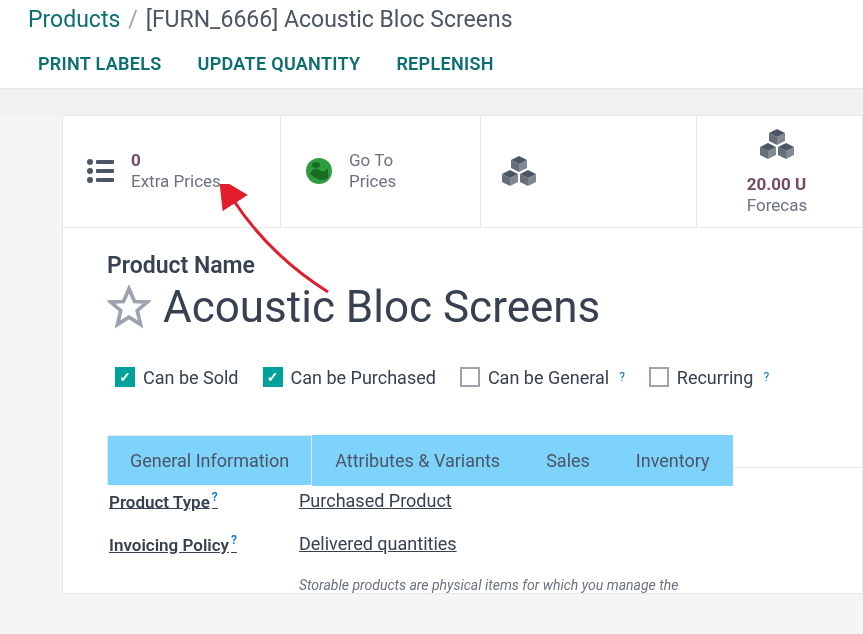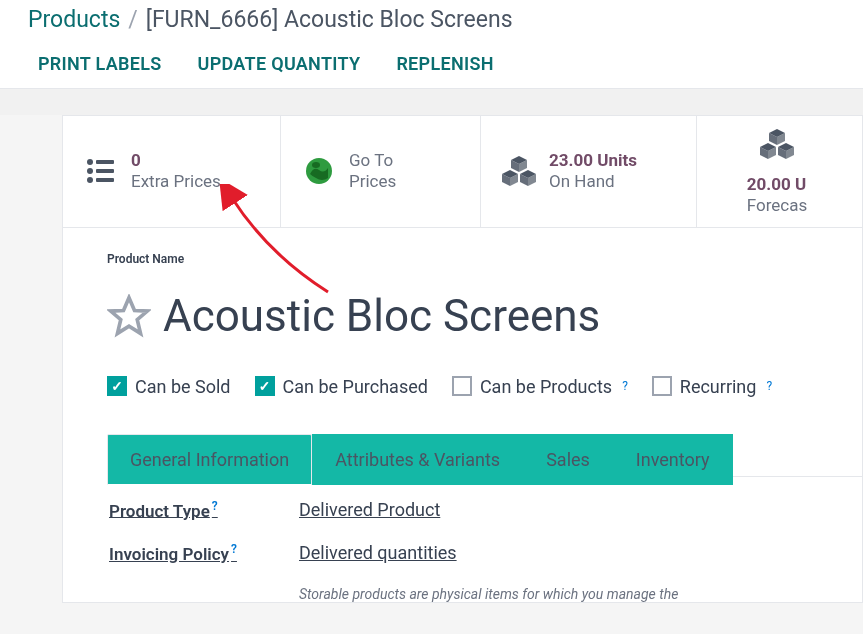--- a/index.html
+++ b/index.html
@@ -65,26 +65,26 @@
     width: 36px; height: 36px;
     display: flex; align-items: center; justify-content: center;
     color: #4b5563;
     flex-shrink: 0;
   }
   .stat-text { display: flex; flex-direction: column; line-height: 1.25; font-size: 17px; }
   .stat-text .val { color: #714b67; font-weight: 700; }
   .stat-text .lbl { color: #6b7280; }
   
   .body { padding: 24px 0 0 44px; }
-  .pname-label { font-size: 12px; font-weight: 600; color: #374151; margin-bottom: 24px; }
+  .pname-label { font-size: 23px; font-weight: 600; color: #374151; margin-bottom: 2px; }
   .pname-row { display: flex; align-items: flex-end; gap: 12px; margin-bottom: 34px; }
   .star-icon { color: #9ca3af; cursor: pointer; }
   .pname { font-size: 44px; color: #374151; font-weight: 400; }
   
-  .chk-row { display: flex; gap: 24px; align-items: center; margin-bottom: 28px; font-size: 18px; color: #374151; flex-wrap: nowrap; }
+  .chk-row { display: flex; gap: 24px; align-items: center; margin-bottom: 28px; font-size: 18px; color: #374151; flex-wrap: nowrap; margin-left: 8px; }
   .chk { display: inline-flex; align-items: center; gap: 8px; cursor: pointer; white-space: nowrap; }
   .chk-box {
     width: 20px; height: 20px;
     border: 2px solid #9ca3af;
     display: inline-flex; align-items: center; justify-content: center;
     flex-shrink: 0;
   }
   .chk-box.checked { background: #00a09d; border-color: #00a09d; color: #fff; }
   .chk-box.checked::after { content: "✓"; font-size: 14px; font-weight: 900; }
   .help { color: #0078d4; font-size: 12px; vertical-align: super; margin-left: 2px; cursor: pointer; }
@@ -95,22 +95,22 @@
     font-size: 18px;
     color: #4b5563;
     margin-left: 0;
   }
   .tab {
     padding: 14px 22px;
     cursor: pointer;
     border: 1px solid transparent;
     border-bottom: none;
     position: relative;
-    top: 9px;
-    background: #14b8a6;
+    top: 19px;
+    background: #7dd3fc;
     white-space: nowrap;
   }
   .tab.active {
     border: 1px solid #e5e7eb;
     border-bottom: 1px solid #fff;
     border-radius: 2px 2px 0 0;
   }
   
   .fields { padding: 22px 0 0 2px; }
   .field-row { display: flex; align-items: flex-start; margin-bottom: 22px; text-decoration: underline; }
@@ -183,24 +183,20 @@
               <path d="M25 4 L17 8 L17 16 L25 12 Z" opacity="0.7"></path>
             <path d="M8 14 L16 18 L8 22 L0 18 Z"></path>
               <path d="M0 18 L8 22 L8 30 L0 26 Z" opacity="0.85"></path>
               <path d="M16 18 L8 22 L8 30 L16 26 Z" opacity="0.7"></path>
             <path d="M26 14 L34 18 L26 22 L18 18 Z"></path>
               <path d="M18 18 L26 22 L26 30 L18 26 Z" opacity="0.85"></path>
               <path d="M34 18 L26 22 L26 30 L34 26 Z" opacity="0.7"></path>
           </g>
         </svg>
       </span>
-      <span class="stat-text">
-        <span class="val">23.00 Units</span>
-        <span class="lbl">On Hand</span>
-      </span>
     </div>
 
     <div class="stat-btn" style="min-width:160px; border-right:none;flex-direction:column;">
       <span class="stat-icon">
         <svg width="34" height="30" viewBox="0 0 34 30">
           <g fill="#4b5563">
             <path d="M17 0 L25 4 L17 8 L9 4 Z"></path>
               <path d="M9 4 L17 8 L17 16 L9 12 Z" opacity="0.85"></path>
               <path d="M25 4 L17 8 L17 16 L25 12 Z" opacity="0.7"></path>
             <path d="M8 14 L16 18 L8 22 L0 18 Z"></path>
@@ -237,21 +233,21 @@
       <label class="chk">
         <span class="chk-box checked"></span>
         <span>Can be Sold</span>
       </label>
       <label class="chk">
         <span class="chk-box checked"></span>
         <span>Can be Purchased</span>
       </label>
       <label class="chk">
         <span class="chk-box"></span>
-        <span>Can be Products</span>
+        <span>Can be General</span>
         <span class="help">?</span>
       </label>
       <label class="chk">
         <span class="chk-box"></span>
         <span>Recurring</span>
         <span class="help">?</span>
       </label>
     </div>
 
     <div class="tabs">
@@ -259,21 +255,21 @@
       <div class="tab">Attributes &amp; Variants</div>
       <div class="tab">Sales</div>
       <div class="tab">Inventory</div>
     </div>
 
     <div class="fields">
       <div class="field-row">
         <span class="field-label">
           <span>Product Type</span><span class="help">?</span>
         </span>
-        <span class="field-value">Delivered Product</span>
+        <span class="field-value">Purchased Product</span>
       </div>
       <div class="field-row">
         <span class="field-label">
           <span>Invoicing Policy</span><span class="help">?</span>
         </span>
         <span class="field-value">Delivered quantities</span>
       </div>
       <div class="field-help">Storable products are physical items for which you manage the</div>
     </div>
 

